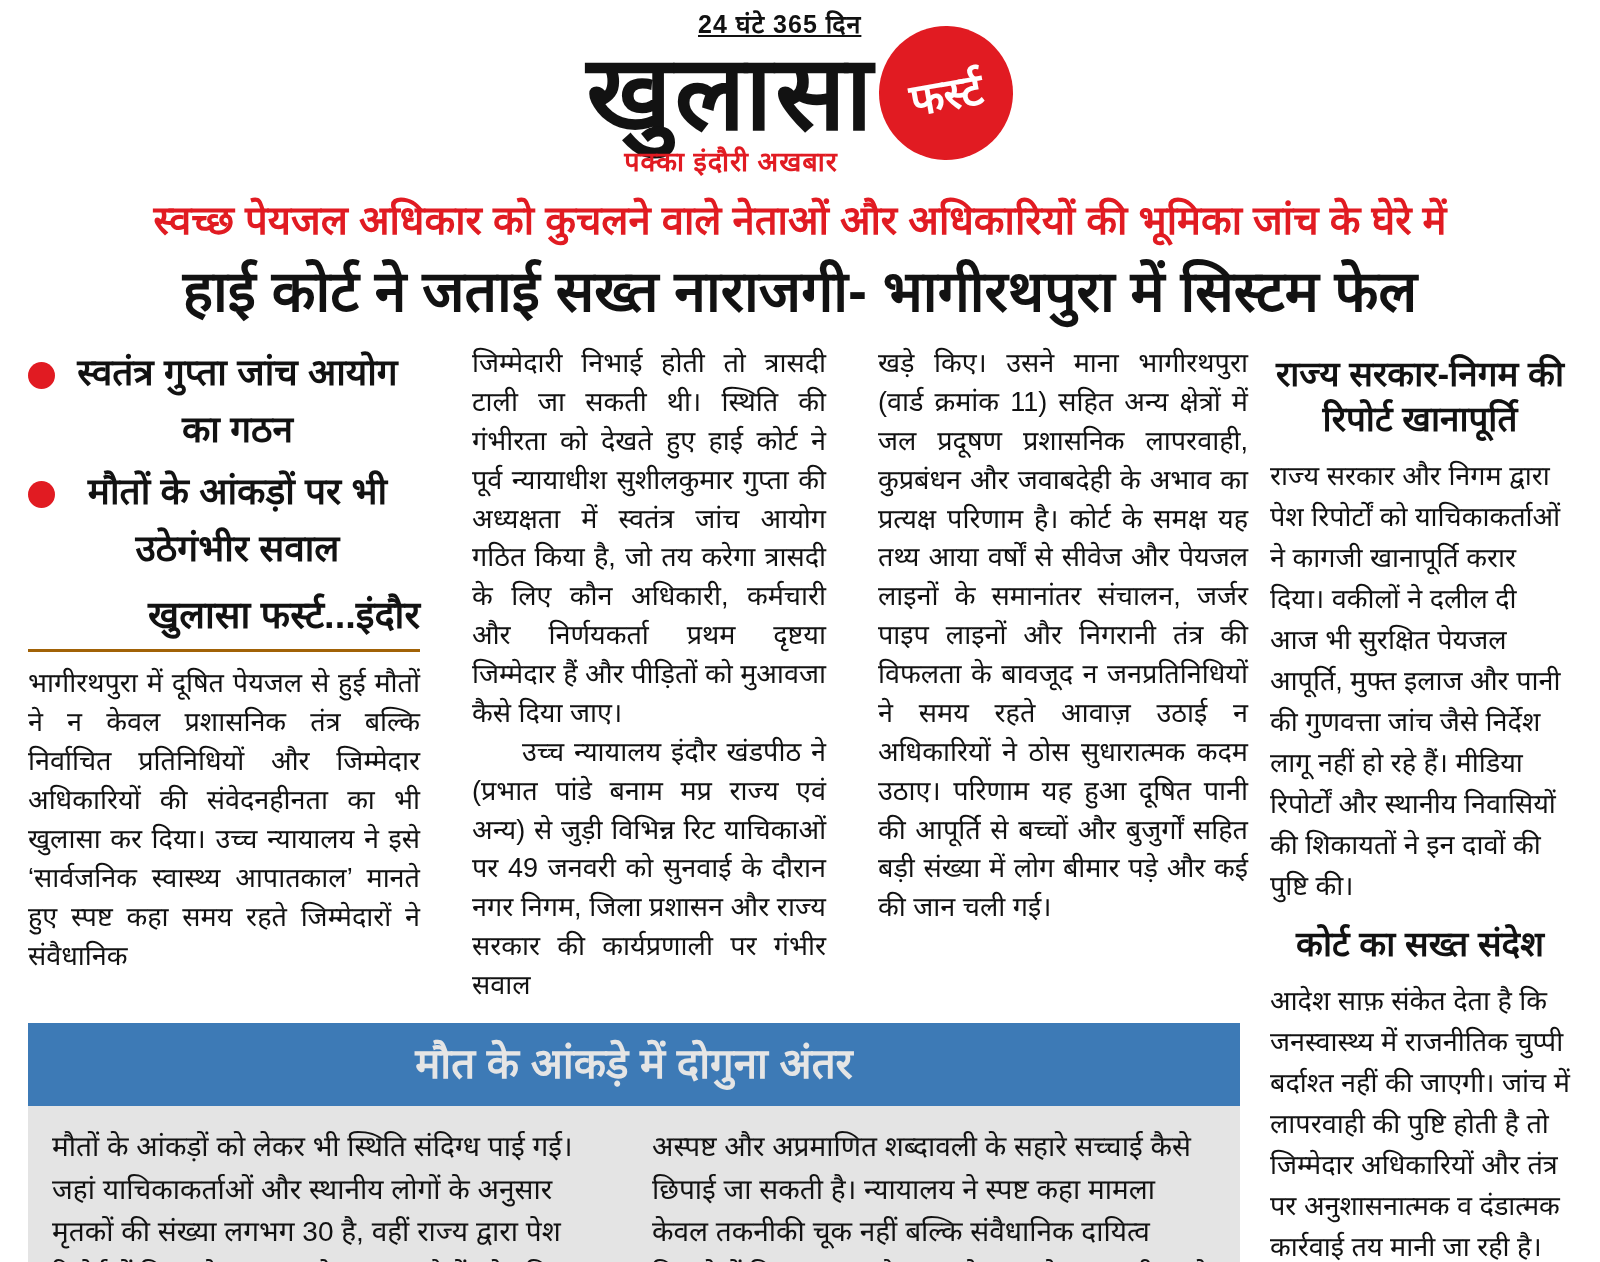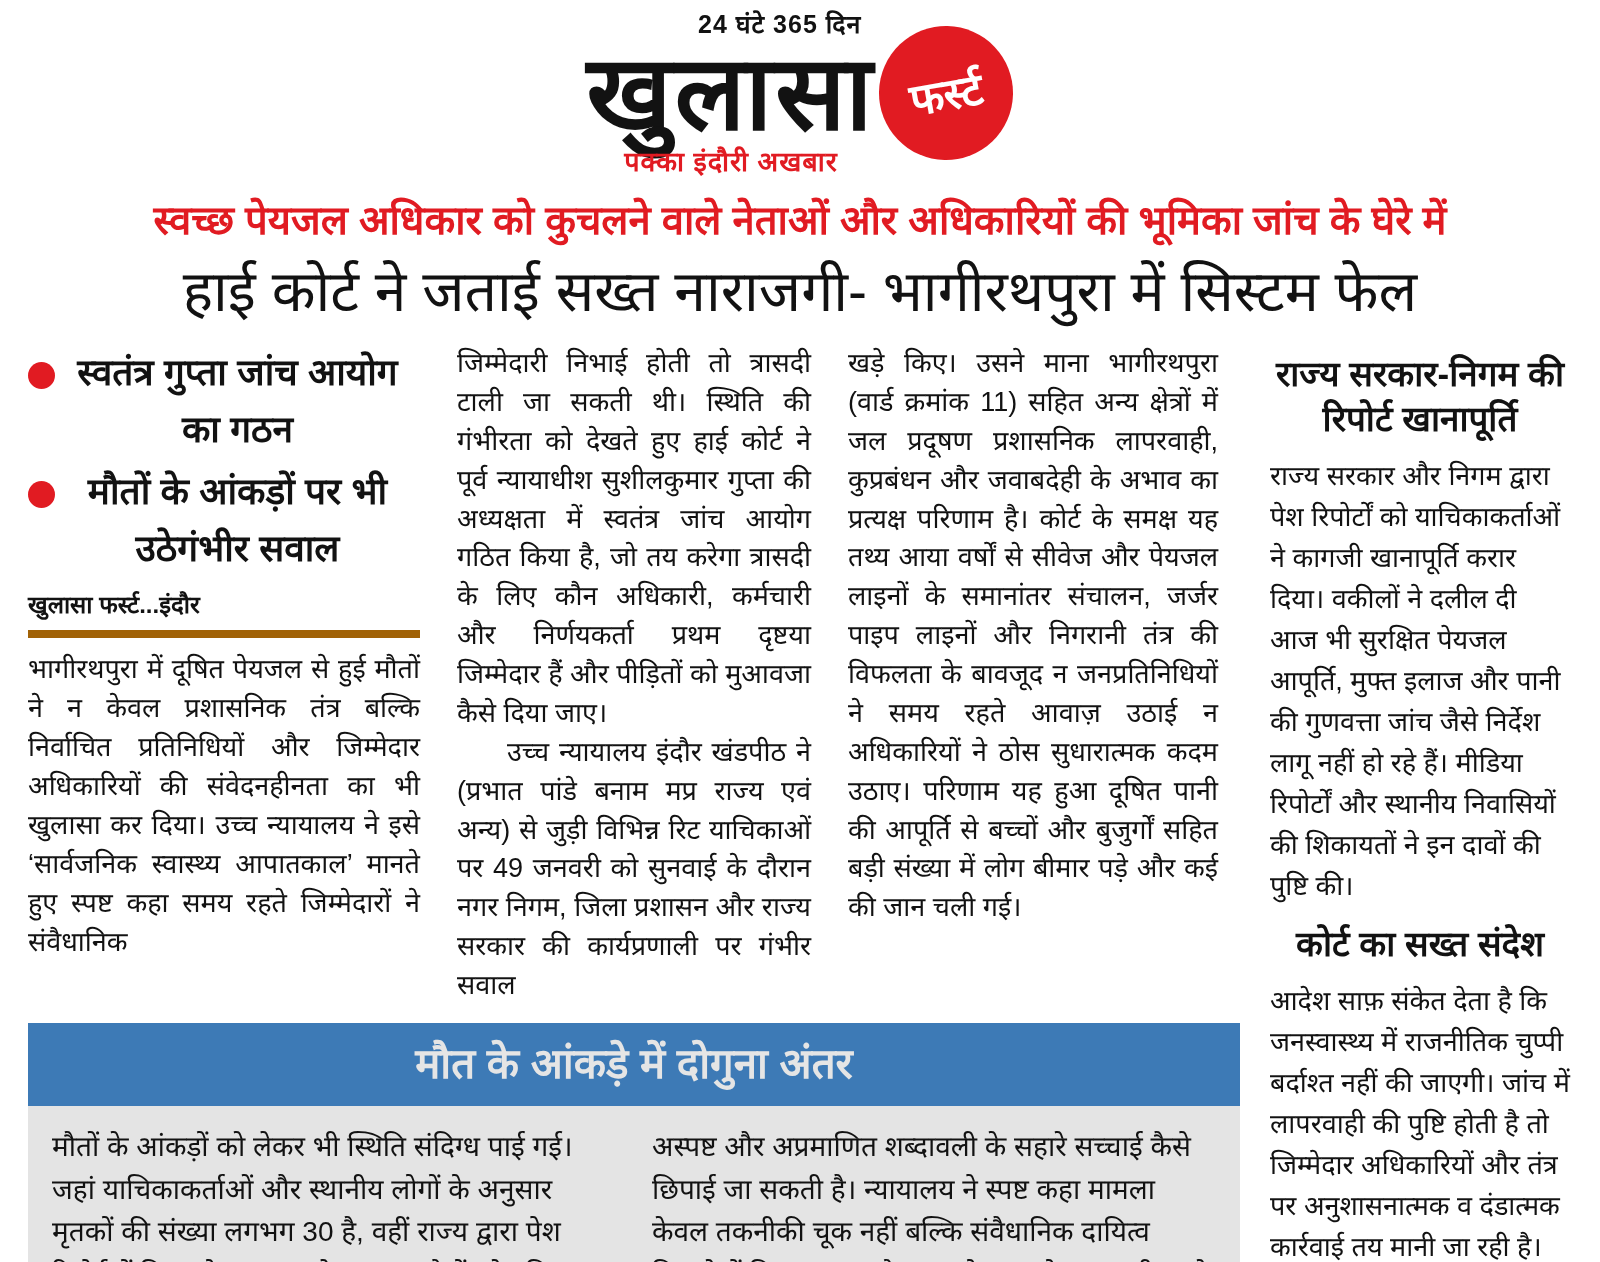--- a/index.html
+++ b/index.html
@@ -11,56 +11,56 @@
   *{box-sizing:border-box;}
   html,body{margin:0;padding:0;}
   body{
     width:1600px;height:1262px;background:#ffffff;color:var(--text);
     font-family:"Liberation Sans","DejaVu Sans",sans-serif;
     overflow:hidden;
   }
   
   .masthead{display:flex;justify-content:center;align-items:center;padding-top:6px;}
   .masthead-left{display:flex;flex-direction:column;align-items:flex-end;}
-  .tagline-top{font-size:25px;font-weight:800;padding-right:14px;letter-spacing:1px;}
+  .tagline-top{font-size:25px;font-weight:800;padding-right:14px;letter-spacing:1px;text-decoration:underline;}
   .wordmark{font-size:104px;font-weight:900;line-height:1.02;letter-spacing:3px;}
   .tagline-bottom{color:var(--red);font-weight:800;font-size:27px;align-self:center;margin-top:-4px;letter-spacing:1px;}
   .badge-circle{
     width:134px;height:134px;border-radius:50%;background:var(--red);color:#fff;
     display:flex;align-items:center;justify-content:center;
     font-weight:900;font-size:44px;transform:rotate(-10deg);margin-left:4px;flex:none;
   }
   
   .kicker{
     color:var(--red);font-weight:800;font-size:40px;text-align:center;
     white-space:nowrap;margin-top:12px;letter-spacing:0;
   }
   .headline{
-    font-weight:400;font-size:57px;text-align:center;white-space:nowrap;
+    font-weight:700;font-size:57px;text-align:center;white-space:nowrap;
     margin-top:4px;letter-spacing:0;
   }
   
   .content{display:flex;gap:24px;padding:16px 28px 0;}
   .main-left{width:1218px;flex:none;}
-  .article-cols{display:grid;grid-template-columns:392px 386px 402px;gap:5px;}
+  .article-cols{display:grid;grid-template-columns:392px 386px 402px;gap:20px;}
   .body-text{font-size:27px;line-height:1.44;text-align:justify;margin-left:32px;}
   .para{margin:0;}
   .para-indent{text-indent:50px;}
   
   .highlight{display:flex;align-items:flex-start;margin-bottom:4px;}
   .bullet-dot{
     width:27px;height:27px;border-radius:50%;background:var(--red);
     flex:none;margin-top:18px;
   }
   .highlight-text{
     flex:1;font-size:37px;font-weight:800;line-height:1.55;text-align:center;
   }
   .byline{
-    text-align:left;font-weight:800;font-size:24px;
-    border-bottom:8px solid #a16207;padding-bottom:10px;margin:10px 0 12px;
+    text-align:right;font-weight:800;font-size:38px;
+    border-bottom:3px solid #a16207;padding-bottom:10px;margin:10px 0 12px;
   }
   
   .sidebar{width:300px;flex:none;padding-top:8px;}
   .sb-heading{font-size:35px;font-weight:900;text-align:center;line-height:1.28;margin:0 0 14px;}
   .sb-heading.second{margin-top:15px;}
   .sb-body{font-size:27px;line-height:1.52;text-align:left;margin:0;}
   
   .infobox{margin-top:18px;width:1212px;}
   .infobox-header{
     background:var(--blue);color:#e5e5e5;text-align:center;

